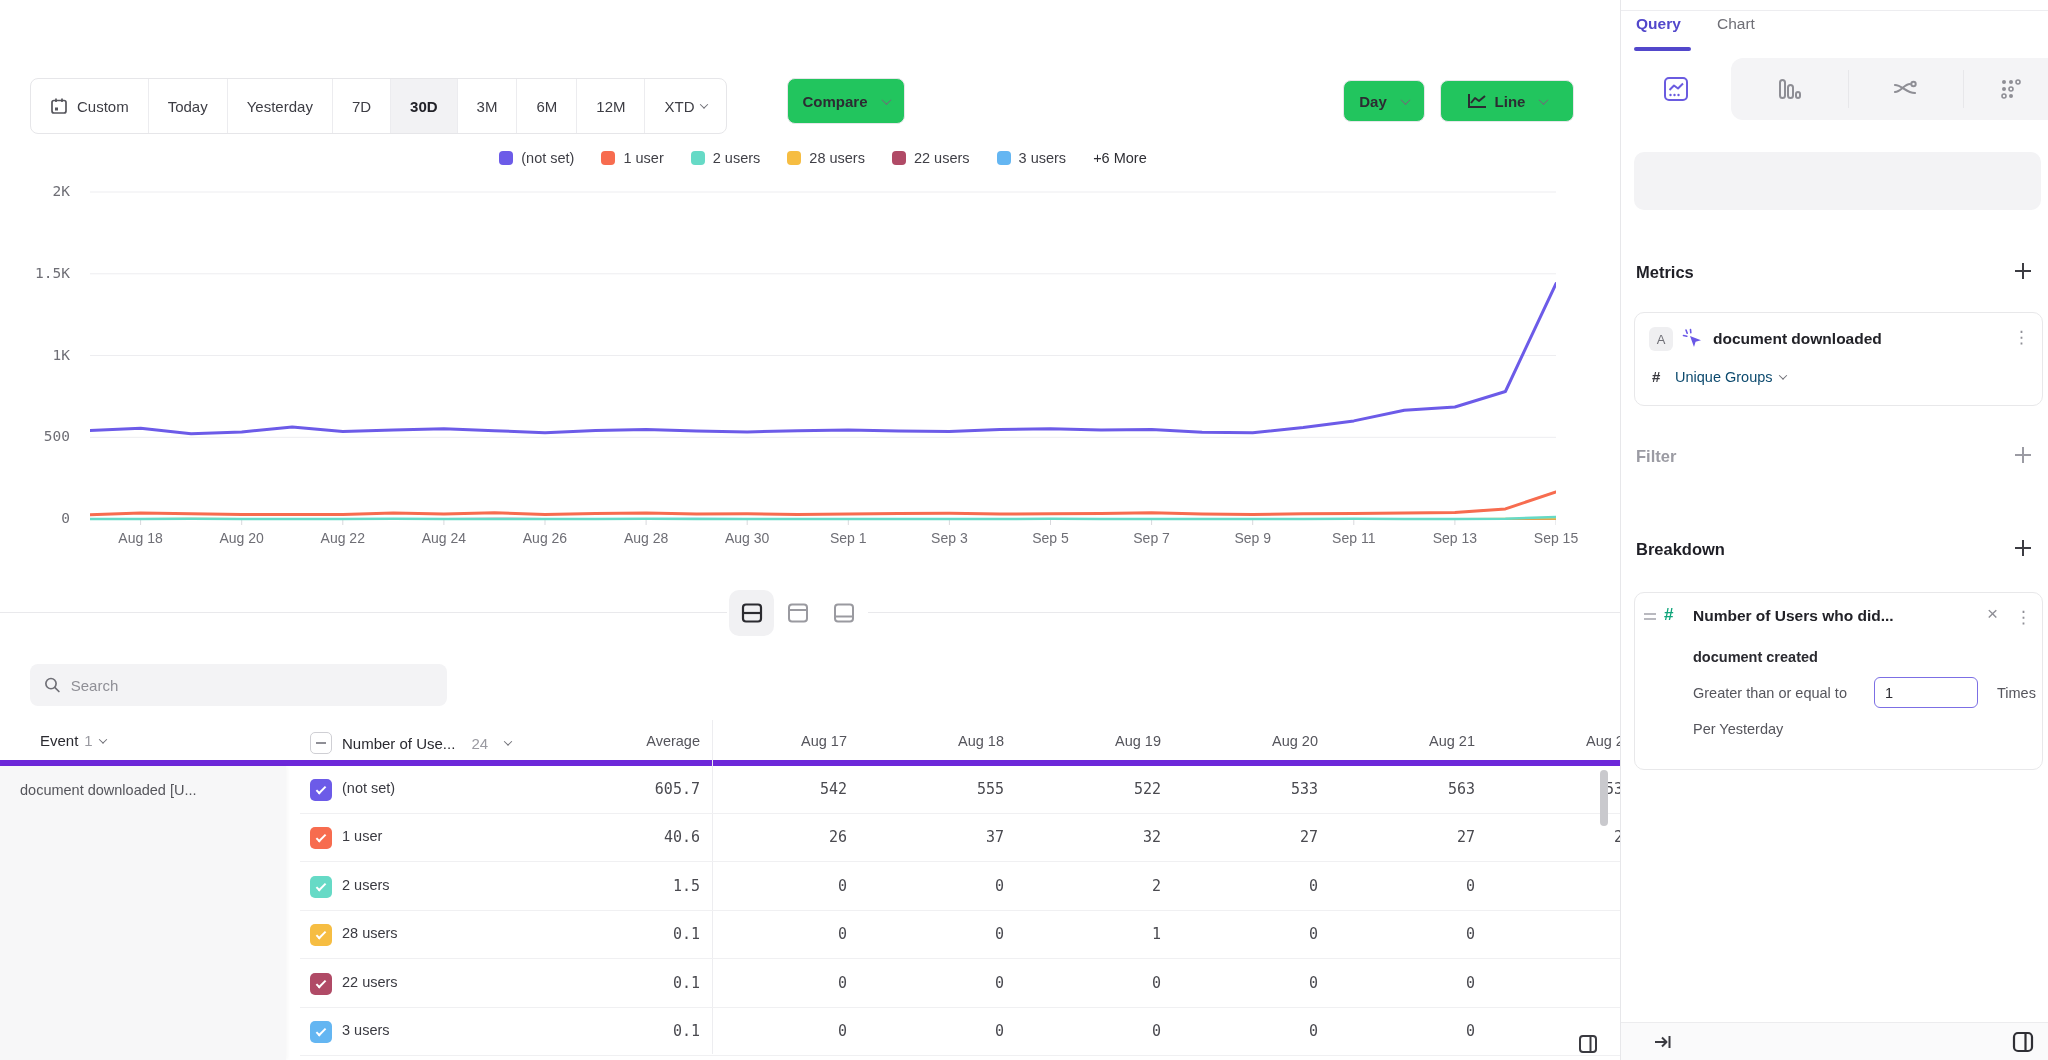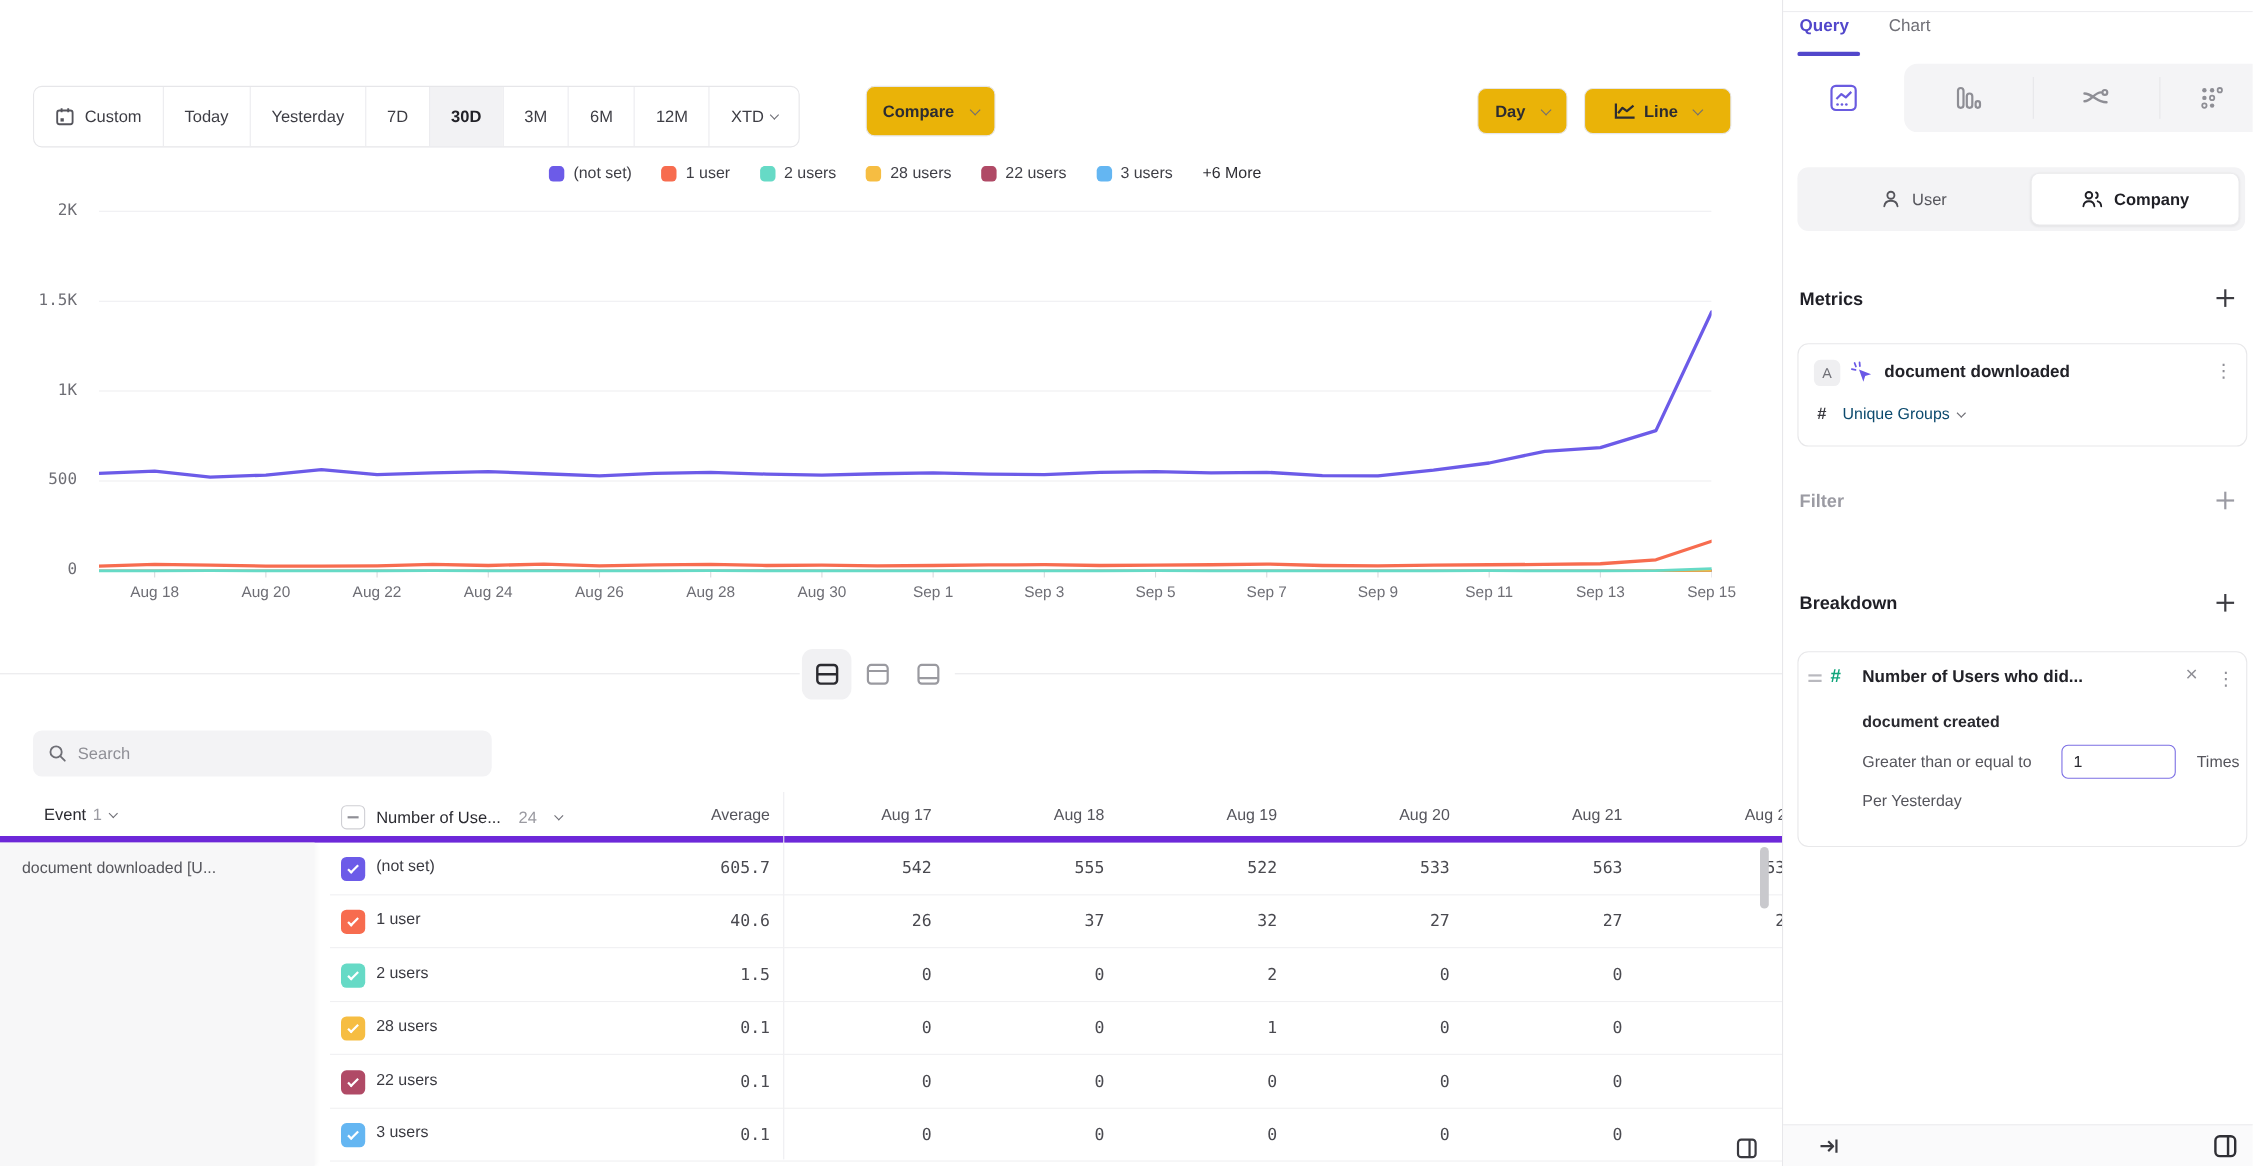--- a/index.html
+++ b/index.html
@@ -9,21 +9,21 @@
   .main { position:absolute; left:0; top:0; width:1620px; height:1060px; overflow:hidden; }
   .panel { position:absolute; left:1620px; top:0; width:428px; height:1060px; border-left:1px solid #e7e7ea; background:#fff; }
 
   
   .date-group { position:absolute; left:30px; top:78px; height:56px; display:flex; align-items:stretch;
     border:1px solid #e6e6e9; border-radius:8px; background:#fff; overflow:hidden; }
   .dr-item { display:flex; align-items:center; padding:0 19px; font-size:15px; color:#3d3d44; cursor:default;
     border-left:1px solid #ececef; white-space:nowrap; }
   .dr-item:first-child { border-left:none; }
   .dr-item.sel { background:#f2f2f4; font-weight:700; color:#222228; }
-  .btn { position:absolute; height:46px; border:1px solid #e6e6e9; border-radius:8px; background:#eab308;
+  .btn { position:absolute; height:46px; border:1px solid #e6e6e9; border-radius:8px; background:#22c55e;
     display:flex; align-items:center; justify-content:center; font-size:15px; color:#2c2c32; font-weight:600; gap:8px; }
   .chev { width:7px; height:7px; border-right:1.7px solid #6f6f76; border-bottom:1.7px solid #6f6f76;
     display:inline-block; transform:rotate(45deg) translate(-1px,-1px); margin-left:7px; }
   .chev.sm { width:6px; height:6px; }
 
   
   .legend { position:absolute; left:90px; top:150px; width:1466px; display:flex; justify-content:center; gap:27px;
     align-items:center; font-size:14.5px; color:#3f3f46; }
   .lg-item { display:flex; align-items:center; gap:8px; }
   .swatch { width:14px; height:14px; border-radius:4px; }
@@ -468,36 +468,20 @@
             <circle cx="20" cy="6" r="2" fill="none" stroke="#8e8e95" stroke-width="1.6"></circle>
           <circle cx="6" cy="13" r="2" fill="#8e8e95"></circle>
             <circle cx="13" cy="13" r="2" fill="none" stroke="#8e8e95" stroke-width="1.6"></circle>
           <circle cx="6" cy="20" r="2" fill="none" stroke="#8e8e95" stroke-width="1.6"></circle>
             <circle cx="13" cy="20" r="2" fill="#8e8e95"></circle>
         </svg>
       </div>
     </div>
 
     <div class="segment">
-      <div class="seg-half seg-user">
-        <svg width="18" height="18" viewBox="0 0 18 18">
-          <circle cx="9" cy="5.5" r="3.2" fill="none" stroke="#55555c" stroke-width="1.7"></circle>
-          <path d="M3 15.5 C 3.5 11.5 6 10.5 9 10.5 C 12 10.5 14.5 11.5 15 15.5" fill="none" stroke="#55555c" stroke-width="1.7" stroke-linecap="round"></path>
-        </svg>
-        <span>User</span>
-      </div>
-      <div class="seg-half seg-company">
-        <svg width="20" height="18" viewBox="0 0 20 18">
-          <circle cx="7" cy="5.5" r="3" fill="none" stroke="#1f1f25" stroke-width="1.7"></circle>
-          <path d="M2 15.5 C 2.4 12 4.5 11 7 11 C 9.5 11 11.6 12 12 15.5" fill="none" stroke="#1f1f25" stroke-width="1.7" stroke-linecap="round"></path>
-          <path d="M13.5 3 C 15.5 3.4 15.5 7.6 13.5 8" fill="none" stroke="#1f1f25" stroke-width="1.7" stroke-linecap="round"></path>
-          <path d="M15 11 C 17 11.4 18 13 18.2 15.5" fill="none" stroke="#1f1f25" stroke-width="1.7" stroke-linecap="round"></path>
-        </svg>
-        <span>Company</span>
-      </div>
     </div>
 
     <div class="sec-title" style="top:263px;">Metrics</div>
     <div class="plus" style="top:263px;"></div>
 
     <div class="card" style="top:312px; height:94px;">
       <div class="badge-a">A</div>
       <svg style="position:absolute; left:47px; top:15px;" width="22" height="22" viewBox="0 0 22 22">
         <path d="M8 8 L19 12.2 L13.6 13.8 L12 19 Z" fill="#6a58e6"></path>
         <line x1="4" y1="2" x2="5.2" y2="5.2" stroke="#6a58e6" stroke-width="1.6" stroke-linecap="round"></line>

